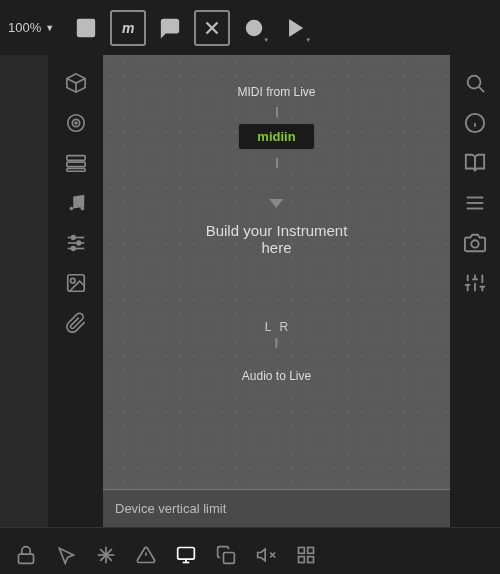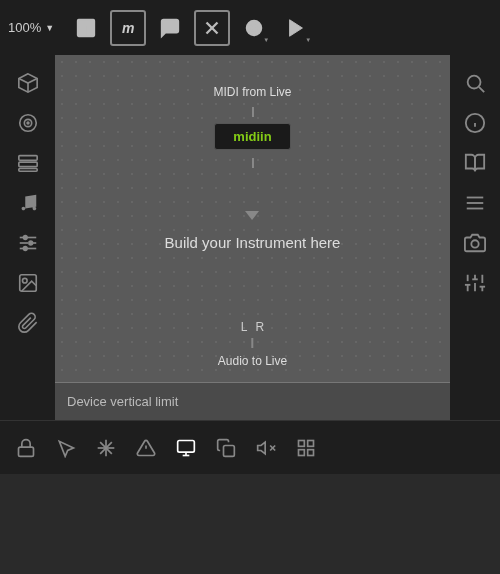--- a/index.html
+++ b/index.html
@@ -47,21 +47,22 @@
       font-size: 6px;
       position: absolute;
       bottom: 3px;
       right: 3px;
       color: #888;
     }
 
     
     .main-area {
       display: flex;
-      height: 365px;
+      height: 472px;
+      padding-left: 48px;
     }
 
     
     .left-sidebar {
       width: 55px;
       background: #1e1e1e;
       display: flex;
       flex-direction: column;
       align-items: center;
       padding: 10px 0;
@@ -138,21 +139,21 @@
       padding: 5px 12px;
       color: #eee;
       font-size: 13px;
       font-weight: bold;
       white-space: nowrap;
     }
 
     
     .build-area {
       position: absolute;
-      top: 156px;
+      top: 144px;
       left: 50%;
       transform: translateX(-50%);
       display: flex;
       flex-direction: column;
       align-items: center;
       gap: 6px;
     }
     .build-arrow {
       width: 0;
       height: 0;
@@ -184,20 +185,21 @@
       gap: 8px;
     }
     .lr-label {
       color: #ccc;
       font-size: 12px;
     }
     .audio-label {
       color: #ddd;
       font-size: 12px;
       text-align: center;
+      margin-top: 15px;
     }
 
     
     .device-limit {
       position: absolute;
       bottom: 0;
       left: 0;
       right: 0;
       height: 38px;
       background: #4a4a4a;

